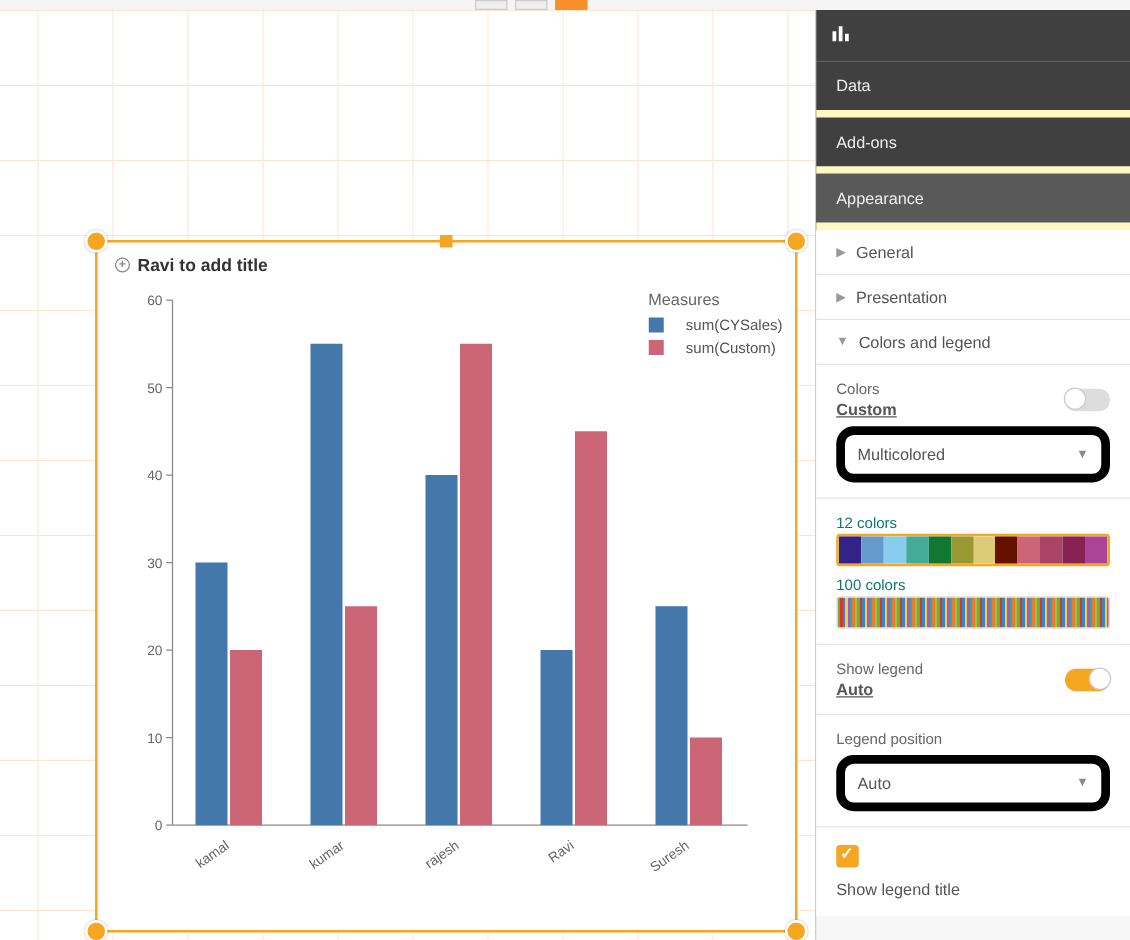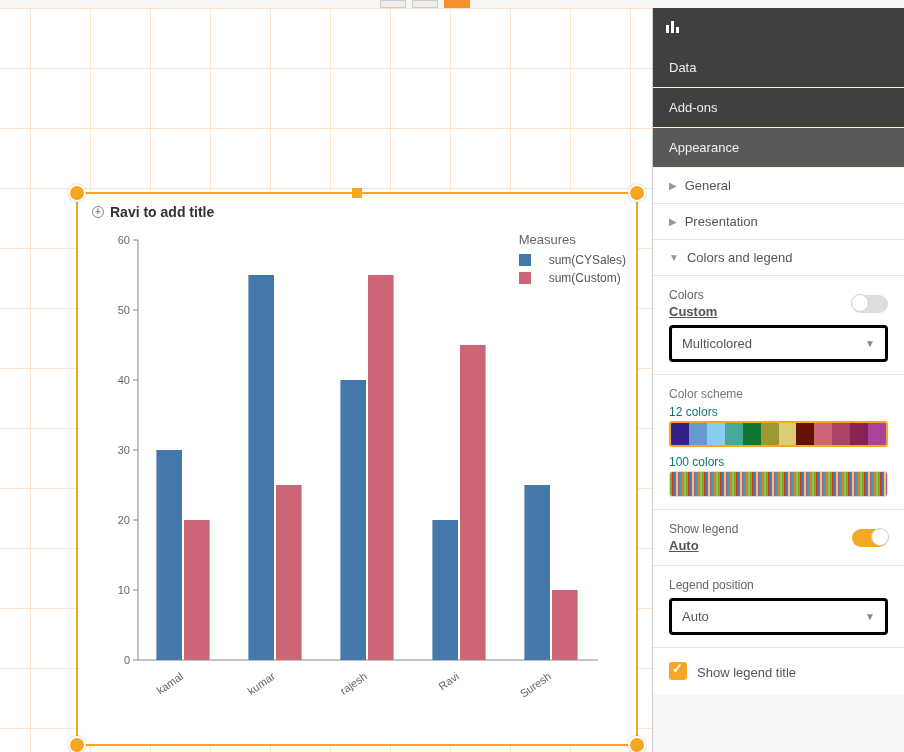--- a/index.html
+++ b/index.html
@@ -38,58 +38,58 @@
 .legend .title { font-size: 13px; color: #666; margin-bottom: 6px; }
 .legend .item { display: flex; align-items: center; gap: 18px; margin-bottom: 4px; }
 .legend .swatch { width: 12px; height: 12px; }
 
 .side-panel { position: absolute; top: 8px; right: 0; width: 252px; height: 744px;
   background: #f7f7f7; border-left: 1px solid #ccc; }
 .panel-icon { background: #404040; padding: 10px 12px; }
 .panel-icon svg { width: 16px; height: 16px; }
 
 .accordion { background: #404040; color: #eee; font-size: 13px; }
-.acc-item { padding: 12px 16px; border-bottom: 1px solid #fef9c3; cursor: pointer; }
+.acc-item { padding: 12px 16px; border-bottom: 6px solid #fef9c3; cursor: pointer; }
 .acc-item.active { background: #595959; }
 
 .sub-section { background: #fff; }
 .sub-row { padding: 10px 16px; border-bottom: 1px solid #e5e5e5; font-size: 13px; color: #555;
   display: flex; align-items: center; gap: 8px; cursor: pointer; }
 .sub-row .caret { font-size: 10px; color: #999; }
 
 .prop-block { padding: 12px 16px; border-bottom: 1px solid #e5e5e5; font-size: 12px; color: #666; }
 .prop-block .label { margin-bottom: 2px; }
 .prop-block .value { font-weight: bold; color: #555; font-size: 13px; text-decoration: underline; }
 
 .toggle { width: 36px; height: 18px; background: #ddd; border-radius: 9px; position: relative;
   margin-left: auto; cursor: pointer; }
 .toggle .knob { position: absolute; width: 18px; height: 18px; background: #fff; border-radius: 50%;
   border: 1px solid #ccc; top: -1px; left: -1px; }
 .toggle.on { background: #f5a623; }
 .toggle.on .knob { left: auto; right: -1px; }
 
-.select { border: 3px solid #000000; border-radius: 4px; padding: 8px 10px; font-size: 13px;
+.select { border: 7px solid #000000; border-radius: 14px; padding: 8px 10px; font-size: 13px;
   display: flex; justify-content: space-between; align-items: center; background: #fff;
   margin-top: 6px; cursor: pointer; color: #555; }
 .select .chev { font-size: 10px; color: #888; }
 
 .scheme-label { font-size: 12px; color: #777; margin-bottom: 4px; }
 .scheme-count { text-align: left; font-size: 12px; color: #0f766e; margin-bottom: 2px; }
 .scheme-bar { height: 26px; border-radius: 3px; display: flex; overflow: hidden; cursor: pointer;
   border: 1px solid #ddd; }
 .scheme-bar.selected { border: 2px solid #f5a623; }
 .scheme-bar span { flex: 1; }
 .scheme-100 { height: 26px; border-radius: 3px; overflow: hidden; cursor: pointer;
   background: repeating-linear-gradient(90deg,
     #7a3, #7a3 2px, #d33 2px, #d33 4px, #38c 4px, #38c 6px, #fc3 6px, #fc3 8px,
     #a5c 8px, #a5c 10px, #3aa 10px, #3aa 12px, #e73 12px, #e73 14px, #8c4 14px, #8c4 16px);
   border: 1px solid #ddd; }
 
-.checkbox-row { display: flex; align-items: flex-end; gap: 10px; padding: 14px 16px; font-size: 13px;
-  color: #555; }
+.checkbox-row { display: flex; align-items: flex-start; gap: 10px; padding: 14px 16px; font-size: 13px;
+  color: #555; flex-direction: column; }
 .checkbox { width: 18px; height: 18px; background: #f5a623; border-radius: 3px; position: relative;
   cursor: pointer; }
 .checkbox::after { content: "✓"; color: #fff; position: absolute; top: -1px; left: 3px;
   font-size: 13px; font-weight: bold; }
 
 .row-flex { display: flex; align-items: center; justify-content: center; }
 </style>
 </head>
 <body>
 
@@ -203,21 +203,20 @@
             <div class="knob"></div>
           </div>
       </div>
       <div class="select">
         <span>Multicolored</span>
         <span class="chev">▼</span>
       </div>
     </div>
 
     <div class="prop-block">
-      <div class="scheme-label">Color scheme</div>
       <div class="scheme-count">12 colors</div>
       <div class="scheme-bar selected" id="scheme12">
           <span style="background: rgb(51, 34, 136);"></span>
           <span style="background: rgb(102, 153, 204);"></span>
           <span style="background: rgb(136, 204, 238);"></span>
           <span style="background: rgb(68, 170, 153);"></span>
           <span style="background: rgb(17, 119, 51);"></span>
           <span style="background: rgb(153, 153, 51);"></span>
           <span style="background: rgb(221, 204, 119);"></span>
           <span style="background: rgb(102, 17, 0);"></span>

